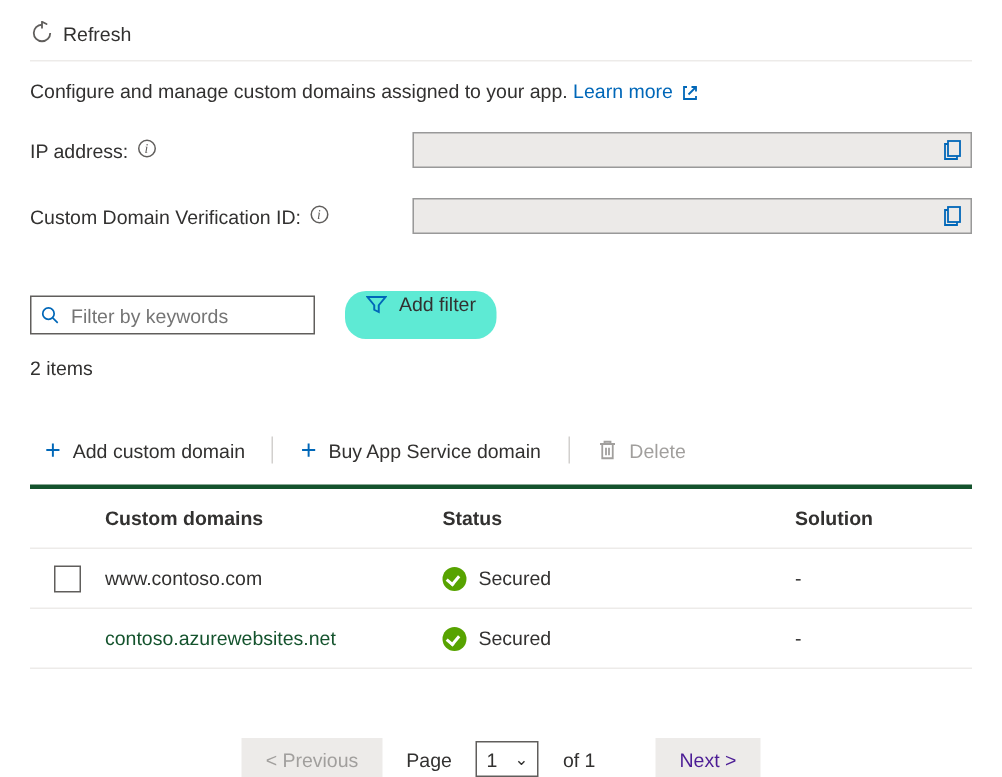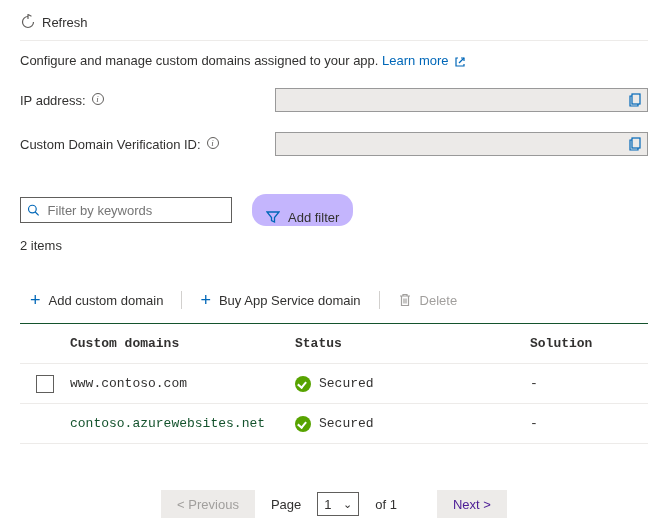--- a/index.html
+++ b/index.html
@@ -72,35 +72,35 @@
     display: flex;
     align-items: center;
     gap: 20px;
     margin-top: 38px;
   }
   .search {
     display: flex;
     align-items: center;
     border: 1px solid #605e5c;
     height: 26px;
-    width: 212px;
+    width: 190px;
     padding: 0 6px;
     gap: 8px;
   }
   .search input {
     border: none;
     outline: none;
     width: 100%;
     font-size: 13px;
   }
   .pill {
     display: flex;
-    align-items: flex-start;
+    align-items: flex-end;
     gap: 8px;
-    background: #c4b5fd;
+    background: #5eead4;
     border-radius: 14px;
     height: 26px;
     padding: 16px 14px;
     cursor: pointer;
   }
   .count {
     margin-top: 12px;
     color: #323130;
   }
   .actions {
@@ -117,21 +117,21 @@
     padding: 4px 10px;
     cursor: pointer;
   }
   .actions .ab.disabled { color: #a19f9d; cursor: default; }
   .actions .divider {
     width: 1px; height: 18px; background: #d2d0ce; margin: 0 4px;
   }
   .plus {
     font-size: 18px; line-height: 1; font-weight: 300; color: #0067b8;
   }
-  .table { width: 100%; border-top: 1px solid #14532d; font-family: Liberation Mono, monospace; }
+  .table { width: 100%; border-top: 3px solid #14532d; }
   .table .thead, .table .trow {
     display: flex;
     align-items: center;
     height: 40px;
     border-bottom: 1px solid #edebe9;
   }
   .table .thead { font-weight: 600; }
   .c-check { width: 50px; display:flex; justify-content:center; }
   .c-domain { flex: 0 0 225px; }
   .c-status { flex: 0 0 235px; display:flex; align-items:center; gap:8px;}

